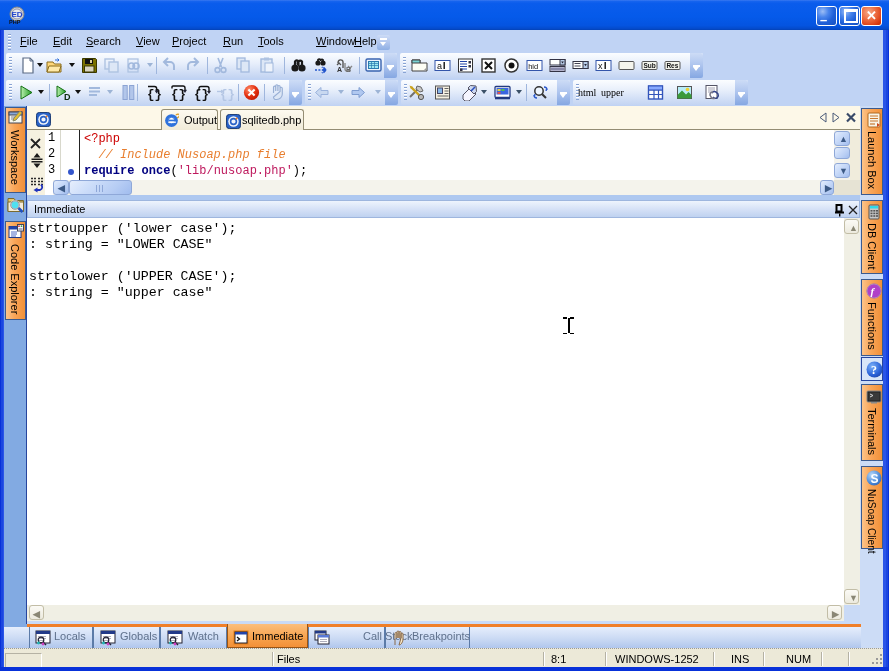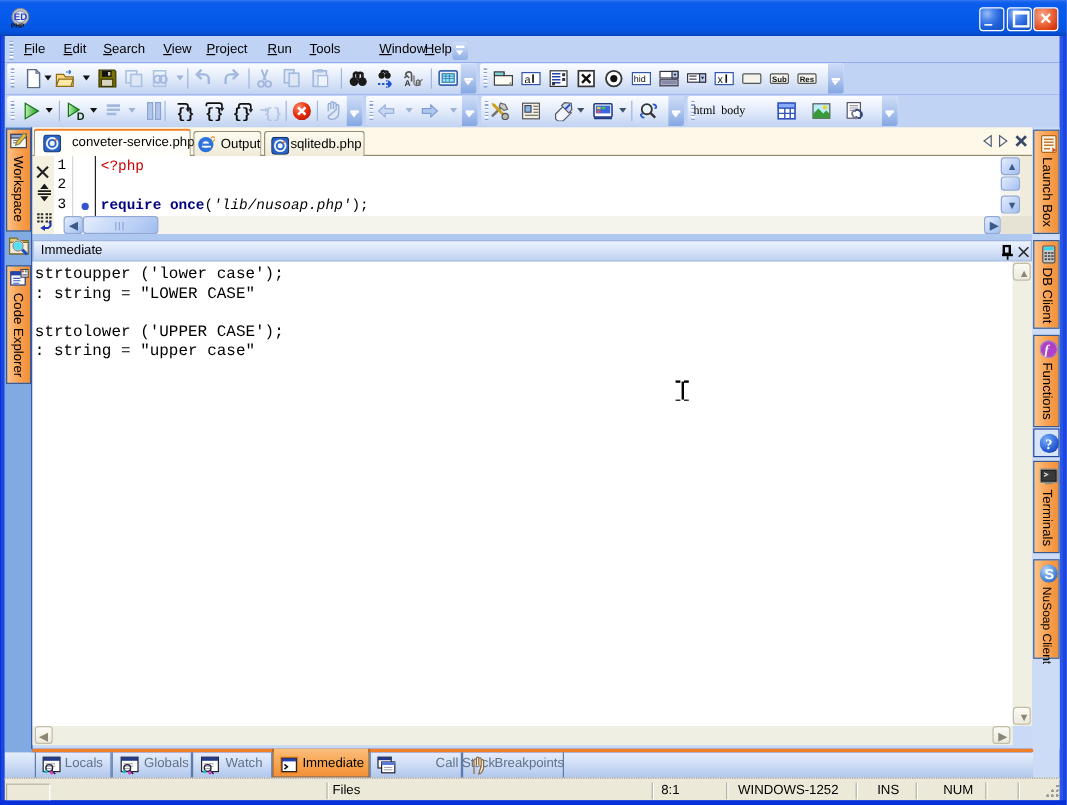--- a/index.html
+++ b/index.html
@@ -369,21 +369,21 @@
   <div class="ab dd" style="left:516px;top:90px;"></div>
   <div class="ab tsep" style="left:526px;top:84px;"></div>
   <svg class="ab" style="left:532px;top:84px;" width="17" height="17" viewBox="0 0 17 17">
         <circle cx="7" cy="7" r="4.2" fill="#eef6ff" stroke="#333" stroke-width="1.5"></circle>
         <path d="M10.2 10.2 14 14" stroke="#333" stroke-width="2"></path>
         <path d="M12 3c2 0 3 1.5 3 3M5 14c-2 0-3-1.5-3-3" stroke="#2a58cc" stroke-width="1.4" fill="none"></path>
         <path d="M15 4.5 15 7l-2.2-.8z" fill="#2a58cc"></path>
         <path d="M2 12.5 2 10l2.2.8z" fill="#2a58cc"></path>
       </svg>
   <div class="ab" style="left:578px;top:87px;font-size:10px;font-family:'Liberation Serif',serif;color:#000;">html</div>
-  <div class="ab" style="left:601px;top:87px;font-size:10px;font-family:'Liberation Serif',serif;color:#000;">body</div>
+  <div class="ab" style="left:601px;top:87px;font-size:10px;font-family:'Liberation Serif',serif;color:#000;">upper</div>
   <svg class="ab" style="left:647px;top:84px;" width="17" height="17" viewBox="0 0 17 17">
         <rect x="1.5" y="2" width="14" height="13" fill="#fff" stroke="#3355bb" stroke-width="1.4"></rect>
         <path d="M1.5 6h14M1.5 10.5h14M7 2v13M11.5 2v13" stroke="#3355bb" stroke-width="1.2"></path>
         <rect x="1.5" y="2" width="14" height="4" fill="#88aaff" stroke="#3355bb"></rect>
       </svg>
   <svg class="ab" style="left:676px;top:84px;" width="17" height="17" viewBox="0 0 17 17">
         <rect x="1.5" y="2.5" width="14" height="12" fill="#b8eef8" stroke="#555"></rect>
         <path d="M1.5 11 6 6.5l4 4 2.5-2.5 3 3v3.5H1.5z" fill="#3a9a3a"></path>
         <circle cx="11.5" cy="5.5" r="1.8" fill="#f0d030"></circle>
       </svg>
@@ -410,23 +410,20 @@
   <div class="ab vtext" style="left:866px;top:223px;">DB Client</div>
   <div class="ab vtab" style="left:861px;top:279px;width:22px;height:77px;"></div>
   <div class="ab vtext" style="left:866px;top:302px;">Functions</div>
   <div class="ab" style="left:861px;top:357px;width:22px;height:24px;background:#d8e5f8;border:1px solid #26459e;box-sizing:border-box;"></div>
   <div class="ab vtab" style="left:861px;top:384px;width:22px;height:77px;"></div>
   <div class="ab vtext" style="left:866px;top:408px;">Terminals</div>
   <div class="ab vtab" style="left:861px;top:466px;width:22px;height:83px;"></div>
   <div class="ab vtext" style="left:866px;top:489px;font-size:10px;">NuSoap Client</div>
 
   <div class="ab" id="tabbar"></div>
-  <div class="ab ftab active" style="left:28px;width:131px;border-top:2px solid #f07f28;">
-      <span class="txt" style="left:31px;">conveter-service.php</span>
-    </div>
   <div class="ab ftab" style="left:161px;width:57px;">
       <span class="txt" style="left:22px;">Output</span>
     </div>
   <div class="ab ftab" style="left:220px;width:84px;">
       <span class="txt" style="left:21px;">sqlitedb.php</span>
     </div>
   <div id="vtabicons">
       <svg class="ab" style="left:8px;top:110px;" width="16" height="16" viewBox="0 0 16 16">
         <rect x="1" y="2" width="13" height="11" fill="#f8f8f0" stroke="#445"></rect>
         <rect x="1" y="2" width="13" height="3" fill="#88a8d8" stroke="#445"></rect>
@@ -547,21 +544,22 @@
     </svg>
   <div class="ab" id="gutter">
       <div class="ab" style="left:15px;top:0;width:1px;height:65px;background:#d8d8cc;"></div>
     <div class="ab lnum" style="top:1px;">1</div>
     <div class="ab lnum" style="top:17px;">2</div>
     <div class="ab lnum" style="top:33px;">3</div>
     <div class="ab" style="left:23px;top:39px;width:6px;height:6px;border-radius:50%;background:#3355cc;"></div>
   </div>
   <div class="ab" id="code">
     <div class="cl" style="top:1px;color:#cc0000;">&lt;?php</div>
-    <div class="cl" style="top:33px;"><b style="color:#000080;">require once</b>(<span style="color:#000000;font-style:italic;">'lib/nusoap.php'</span>);</div>
+    <div class="cl" style="top:17px;color:#e87e2e;font-style:italic;">  // Include Nusoap.php file</div>
+    <div class="cl" style="top:33px;"><b style="color:#000080;">require once</b>(<span style="color:#be185d;">'lib/nusoap.php'</span>);</div>
   </div>
   <div class="ab" id="editor-rpad"></div>
   <div class="ab" id="vscroll">
     <div class="ab sbtn" style="left:0;top:1px;width:16px;height:15px;">
         <span class="arr" style="left:4px;top:2px;">▲</span>
       </div>
     <div class="ab sbtn" style="left:0;top:17px;width:16px;height:12px;"></div>
     <div class="ab sbtn" style="left:0;top:33px;width:16px;height:15px;">
         <span class="arr" style="left:4px;top:2px;">▼</span>
       </div>

